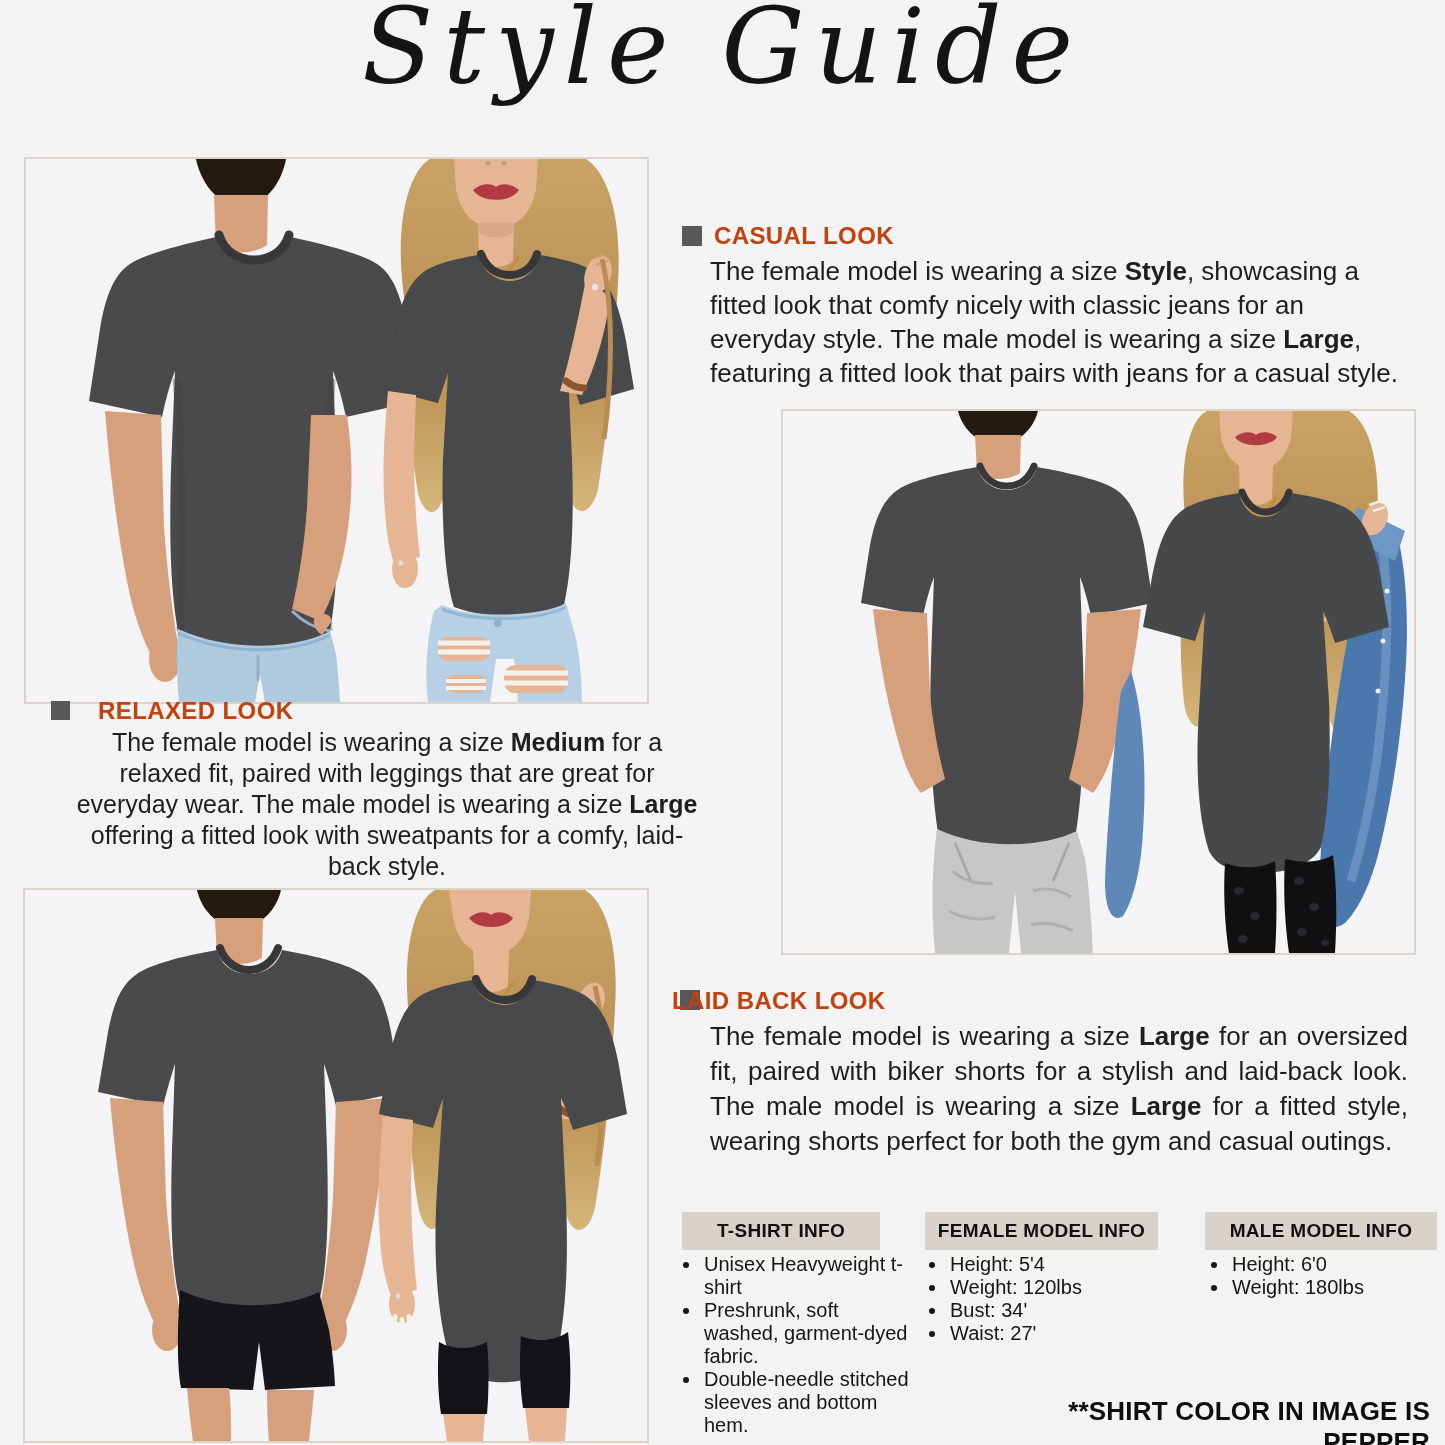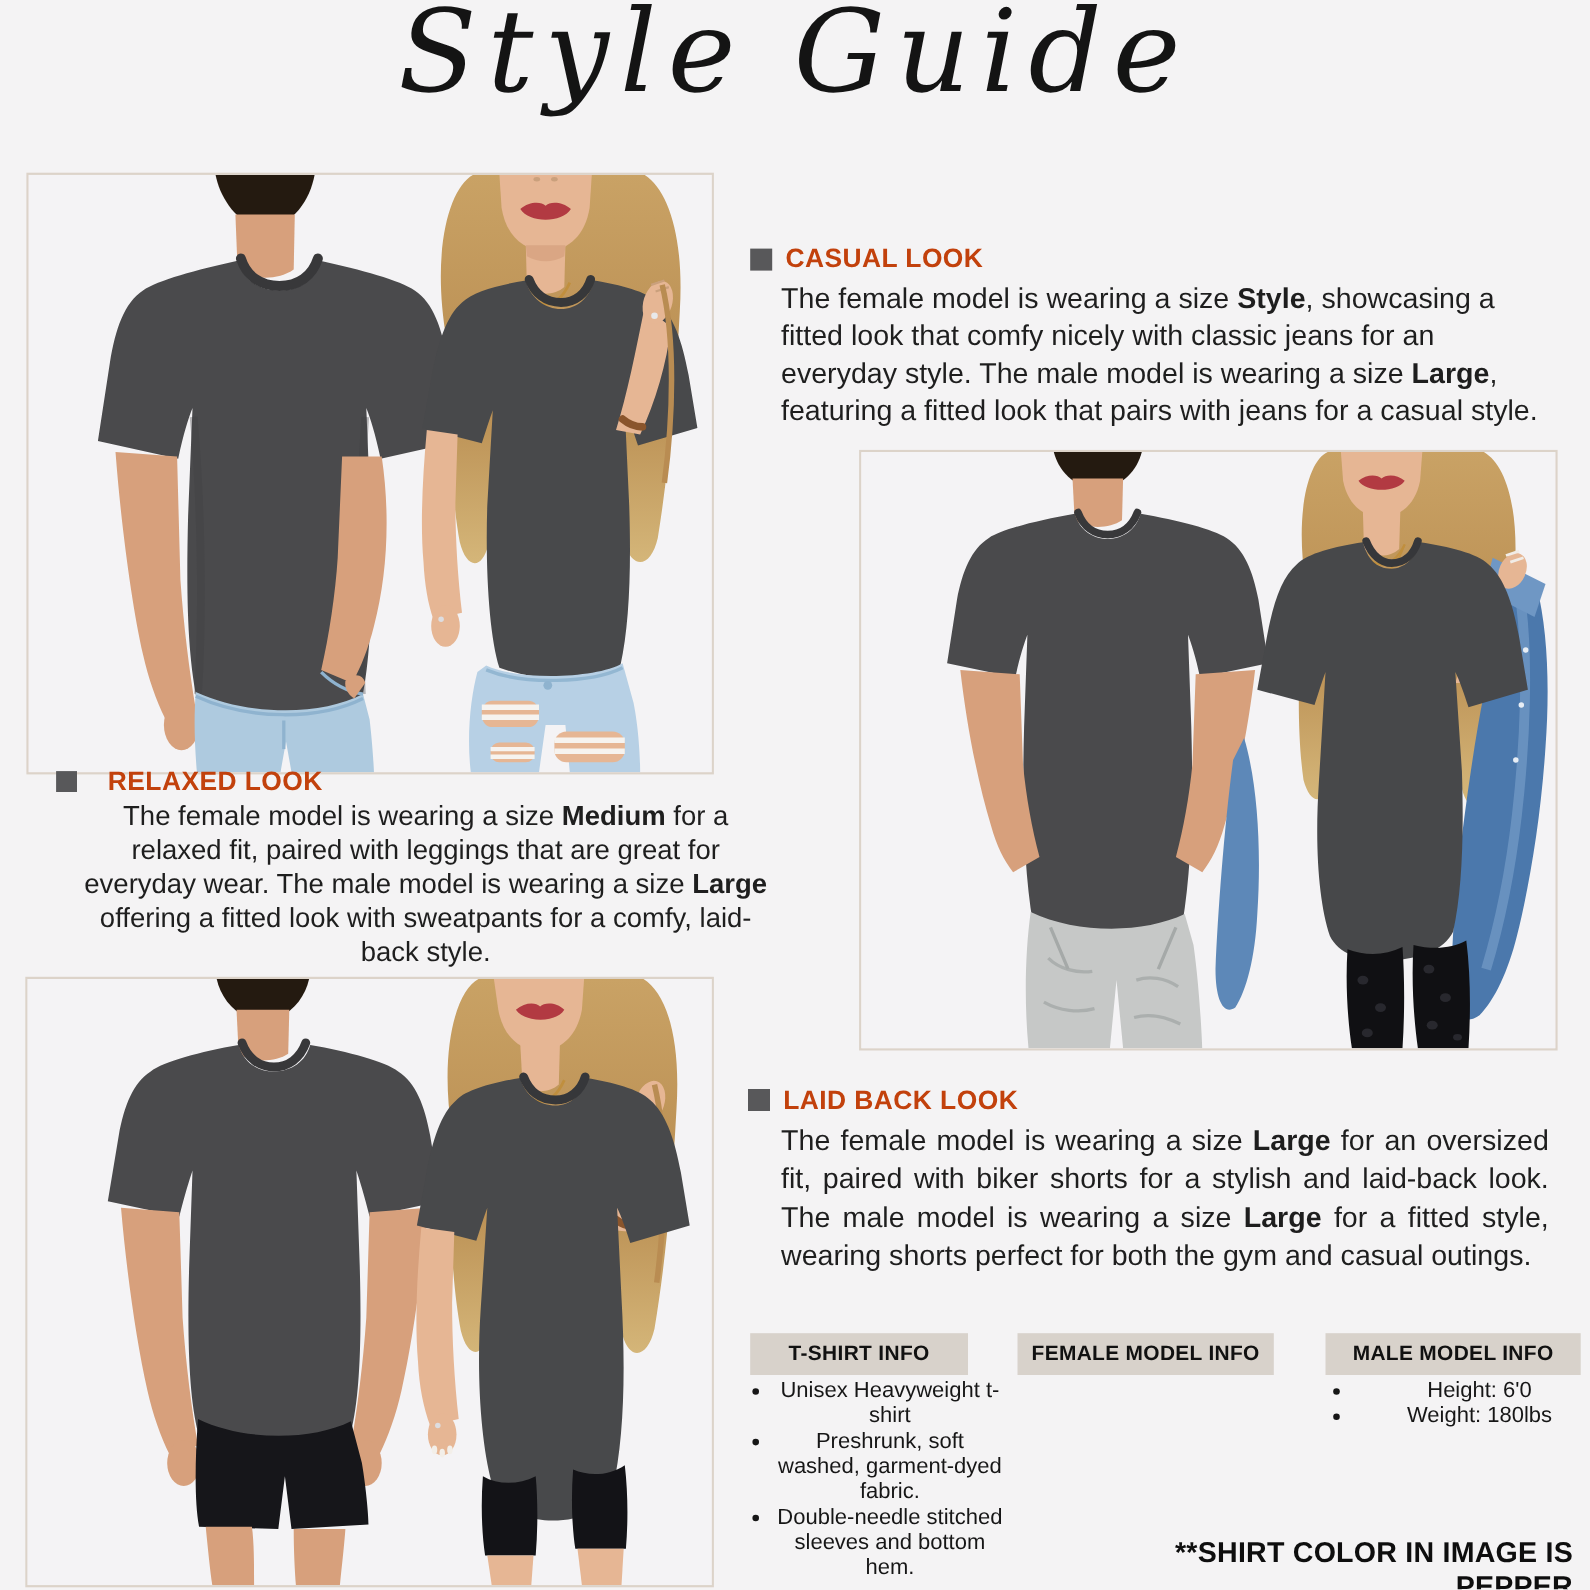--- a/index.html
+++ b/index.html
@@ -12,21 +12,21 @@
   .photo svg{display:block;width:100%;height:100%;}
   .sq{position:absolute;width:20px;height:20px;background:#58585a;}
   .sec-h{position:absolute;font-weight:bold;font-size:24px;letter-spacing:.4px;color:#c2410c;}
   .para{position:absolute;font-size:26px;line-height:34px;color:#1e1e1e;}
   .para b{font-weight:bold;}
   #p-relaxed{font-size:25px;line-height:31px;}
   #p-laidback{text-align:justify;line-height:35px;}
   .ibox{position:absolute;background:#d8d2cb;text-align:right;font-weight:bold;
         font-size:19px;letter-spacing:.3px;color:#111;box-sizing:border-box;
         display:flex;align-items:center;justify-content:center;}
-  .ilist{position:absolute;font-size:20px;line-height:23px;margin:0;padding-left:20px;color:#161616;text-align:center;}
+  .ilist{position:absolute;font-size:20px;line-height:23px;margin:0;padding-left:20px;color:#161616;}
   .ilist li{margin:0;padding-left:2px;}
   .foot{position:absolute;font-weight:bold;font-size:26px;letter-spacing:.2px;
         text-align:right;color:#0e0e0e;}
 </style>
 </head>
 <body>
 
 <div class="page">
 
   <div class="title">Style Guide</div>
@@ -199,31 +199,37 @@
 
   <div class="sq" style="left:682px;top:226px;"></div>
   <div class="sec-h" style="left:714px;top:222px;">CASUAL LOOK</div>
   <div class="para" id="p-casual" style="left:710px;top:254px;width:692px;"><span>The female model is wearing a size </span><b>Style</b><span>, showcasing a fitted look that comfy nicely with classic jeans for an everyday style. The male model is wearing a size </span><b>Large</b><span>, featuring a fitted look that pairs with jeans for a casual style.</span></div>
 
   <div class="sq" style="left:51px;top:701px;width:19px;height:19px;"></div>
   <div class="sec-h" style="left:82px;top:697px;margin-left:16px;">RELAXED LOOK</div>
   <div class="para" id="p-relaxed" style="left:71px;top:727px;width:632px;text-align:center;"><span>The female model is wearing a size </span><b>Medium</b><span> for a relaxed fit, paired with leggings that are great for everyday wear. The male model is wearing a size </span><b>Large</b><span> offering a fitted look with sweatpants for a comfy, laid-back style.</span></div>
 
   <div class="sq" style="left:680px;top:990px;"></div>
-  <div class="sec-h" style="left:712px;top:987px;text-align:right;">LAID BACK LOOK</div>
+  <div class="sec-h" style="left:672px;top:987px;text-align:right;">LAID BACK LOOK</div>
   <div class="para" id="p-laidback" style="left:710px;top:1019px;width:698px;"><span>The female model is wearing a size </span><b>Large</b><span> for an oversized fit, paired with biker shorts for a stylish and laid-back look. The male model is wearing a size </span><b>Large</b><span> for a fitted style, wearing shorts perfect for both the gym and casual outings.</span></div>
 
   <div class="ibox" style="left:682px;top:1212px;width:198px;height:38px;">T-SHIRT INFO</div>
   <ul class="ilist" style="left:682px;top:1253px;width:212px;">
     <li>Unisex Heavyweight t-shirt</li>
     <li>Preshrunk, soft washed, garment-dyed fabric.</li>
     <li>Double-needle stitched sleeves and bottom hem.</li>
   </ul>
 
   <div class="ibox" style="left:925px;top:1212px;width:233px;height:38px;">FEMALE MODEL INFO</div>
+  <ul class="ilist" style="left:928px;top:1253px;width:230px;">
+    <li>Height: 5'4</li>
+    <li>Weight: 120lbs</li>
+    <li>Bust: 34'</li>
+    <li>Waist: 27'</li>
+  </ul>
 
   <div class="ibox" style="left:1205px;top:1212px;width:232px;height:38px;">MALE MODEL INFO</div>
   <ul class="ilist" style="left:1210px;top:1253px;width:228px;">
     <li>Height: 6'0</li>
     <li>Weight: 180lbs</li>
   </ul>
 
   <div class="foot" style="left:1000px;top:1396px;width:430px;">**SHIRT COLOR IN IMAGE IS PEPPER</div>
 
 </div>

